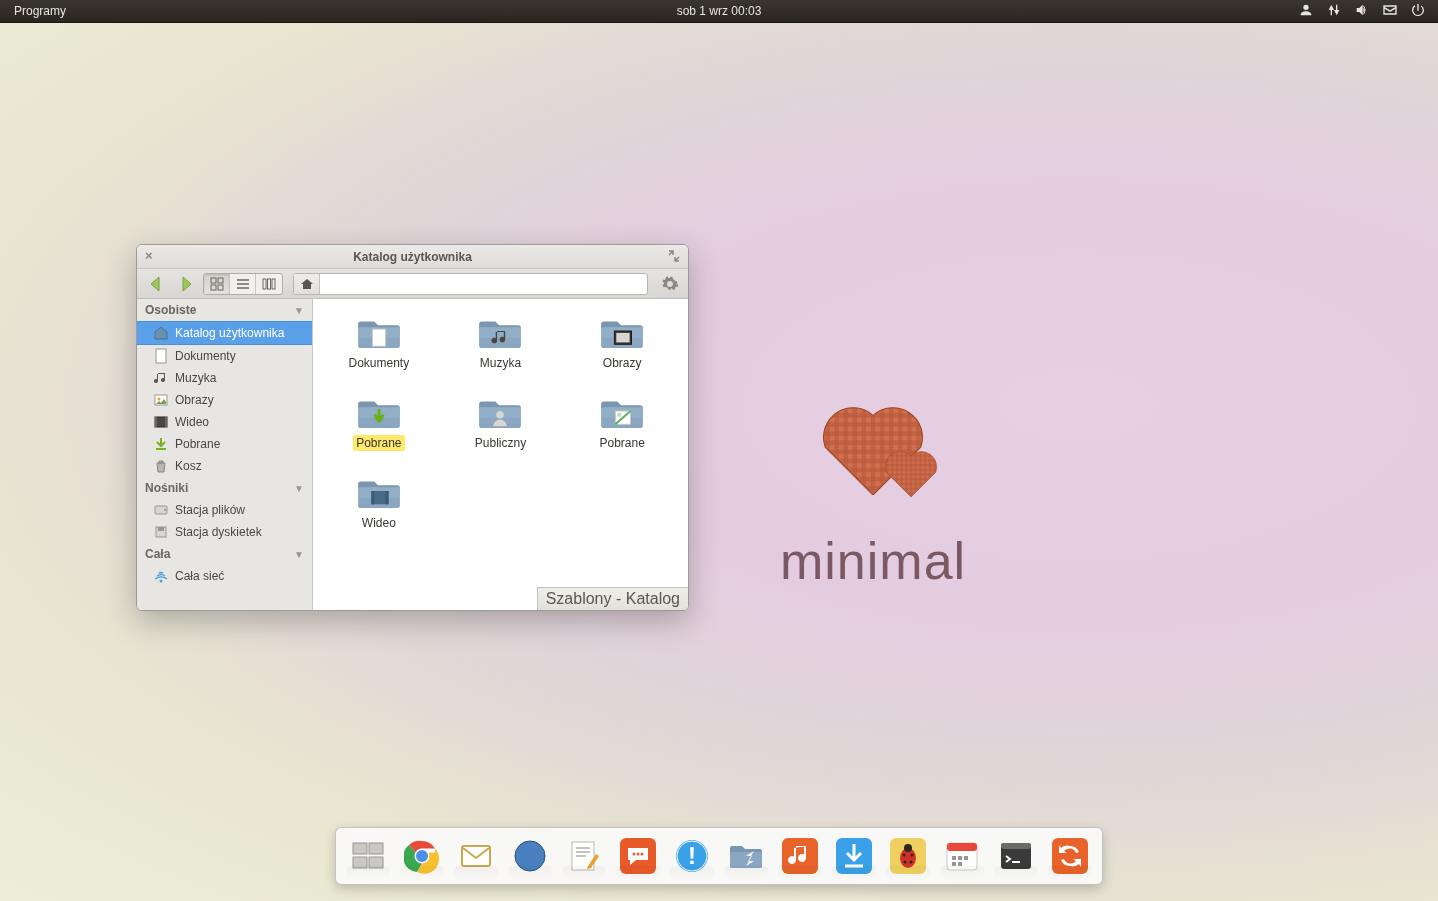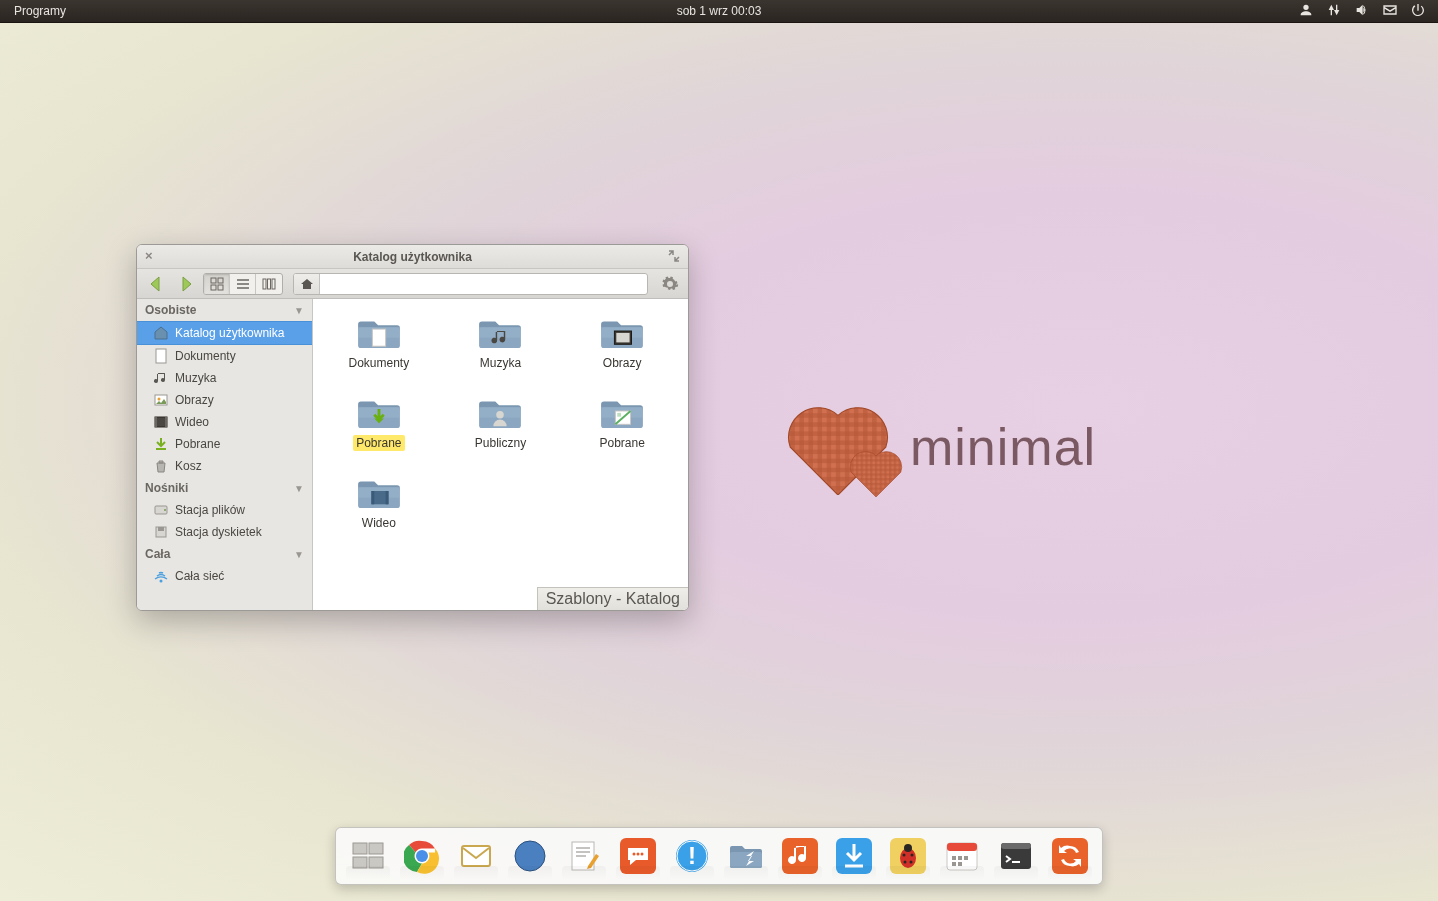--- a/index.html
+++ b/index.html
@@ -10,21 +10,21 @@
 .top-panel { position: absolute; top: 0; left: 0; right: 0; height: 23px;
              background: linear-gradient(#3b3530, #2a2520);
              display: flex; align-items: center; color: #e8e5e0; font-size: 12px; font-weight: normal;
              border-bottom: 1px solid #1a1510; }
 .top-panel .menu { padding: 0 14px; cursor: pointer; }
 .top-panel .clock { position: absolute; left: 50%; transform: translateX(-50%); }
 .top-panel .tray { margin-left: auto; display: flex; gap: 12px; padding-right: 12px; }
 .top-panel .tray svg { width: 16px; height: 16px; fill: #e8e5e0; cursor: pointer; }
 
 
-.wallpaper-brand { position: absolute; top: 395px; left: 780px; display: flex; align-items: center; gap: 14px; }
+.wallpaper-brand { position: absolute; top: 395px; left: 780px; display: flex; align-items: center; gap: 32px; flex-direction: column; }
 .heart { position: relative; }
 .heart-big svg { width: 116px; height: 100px; }
 .heart-small { position: absolute; left: 66px; top: 50px; }
 .heart-small svg { width: 60px; height: 52px; }
 .brand-text { font-size: 52px; font-weight: 300; letter-spacing: 1px; color: #7a5962;
               font-family: "Segoe UI Light", "Helvetica Neue", sans-serif; }
 
 
 .fm-window { position: absolute; top: 244px; left: 136px; width: 553px; height: 367px;
              background: #f5f4f2; border: 1px solid #9c9a96; border-radius: 6px;

